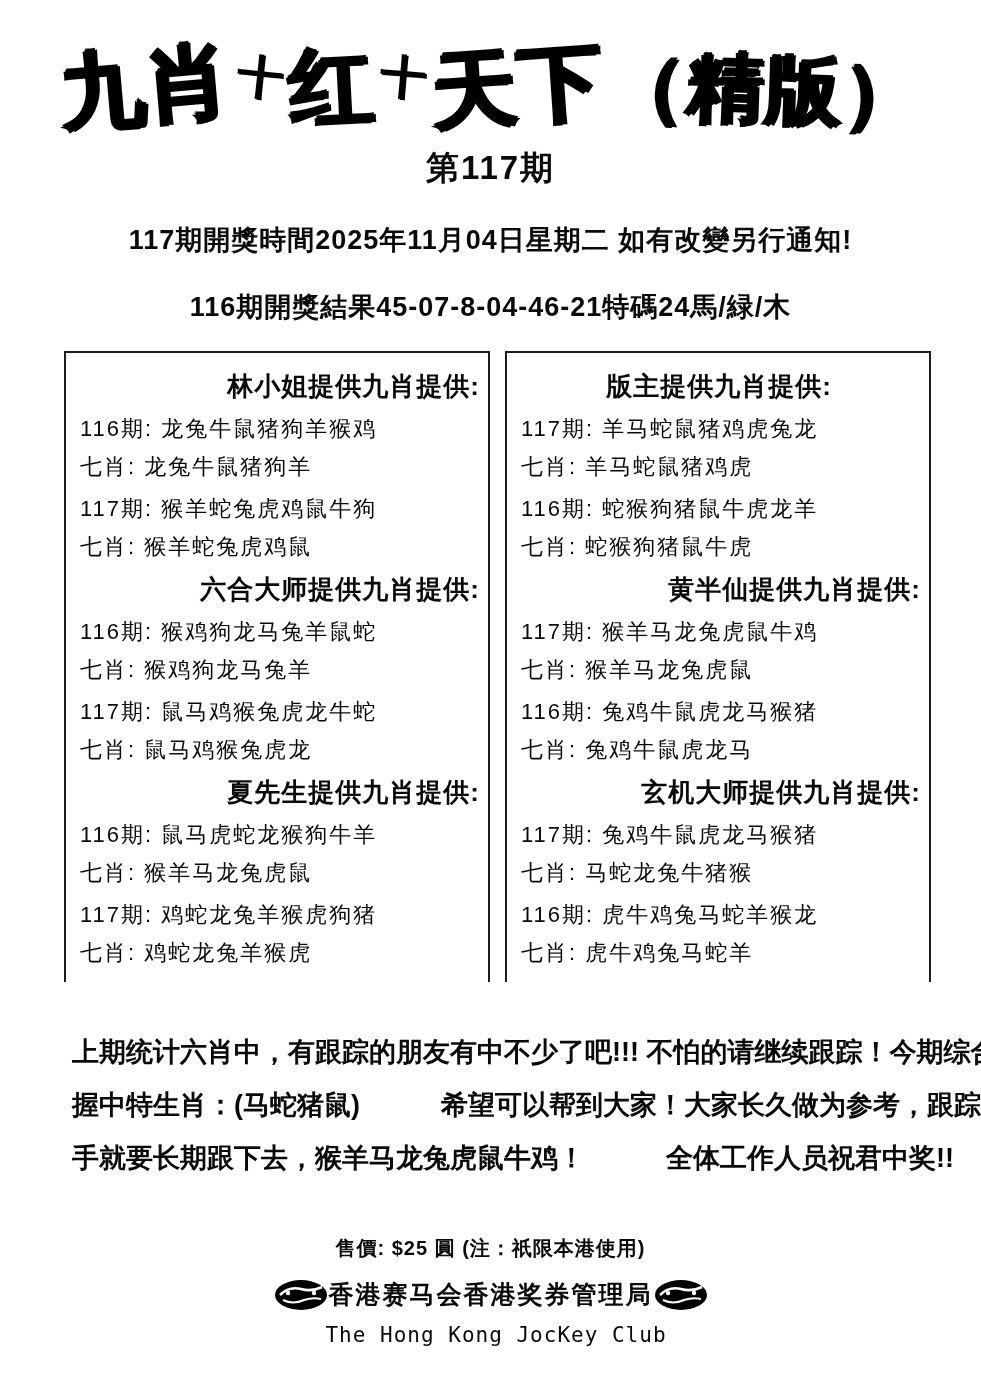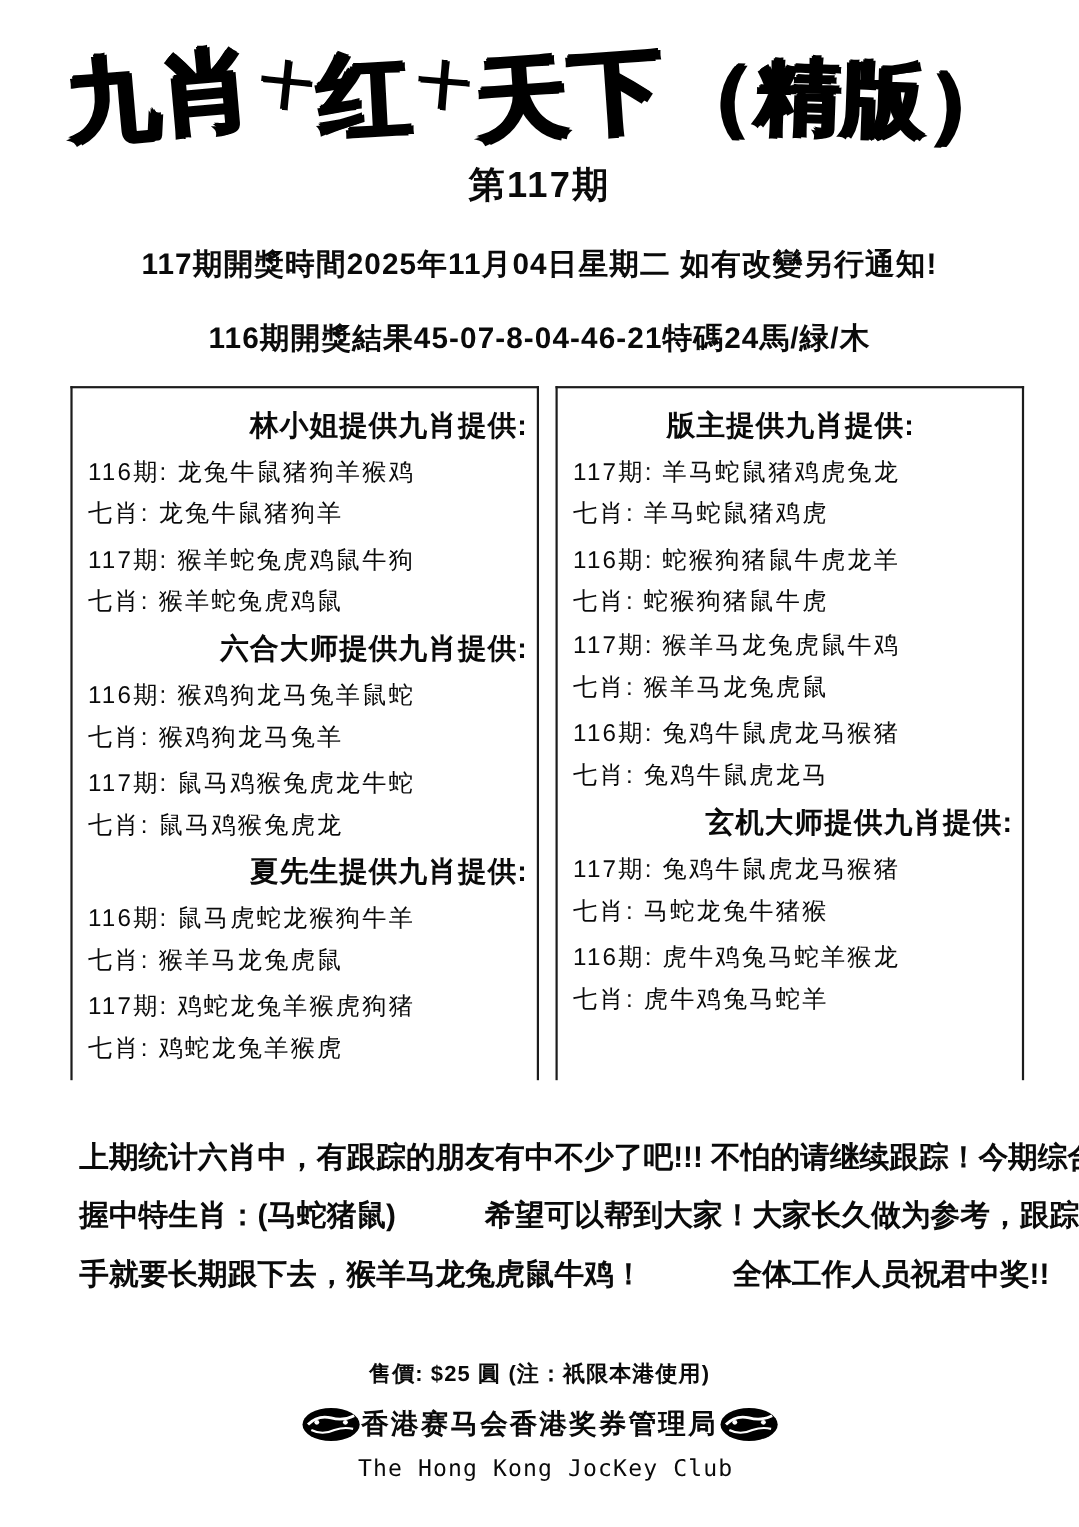--- a/index.html
+++ b/index.html
@@ -111,20 +111,21 @@
 
     <div class="col col-right">
       <div class="tip-section">
         <h3>版主提供九肖提供:</h3>
         <div class="tip-row">117期: 羊马蛇鼠猪鸡虎兔龙</div>
         <div class="tip-row">七肖: 羊马蛇鼠猪鸡虎</div>
         <div class="tip-row">116期: 蛇猴狗猪鼠牛虎龙羊</div>
         <div class="tip-row">七肖: 蛇猴狗猪鼠牛虎</div>
       </div>
       <div class="tip-section">
+        <h3>黄半仙提供九肖提供:</h3>
         <div class="tip-row">117期: 猴羊马龙兔虎鼠牛鸡</div>
         <div class="tip-row">七肖: 猴羊马龙兔虎鼠</div>
         <div class="tip-row">116期: 兔鸡牛鼠虎龙马猴猪</div>
         <div class="tip-row">七肖: 兔鸡牛鼠虎龙马</div>
       </div>
       <div class="tip-section">
         <h3>玄机大师提供九肖提供:</h3>
         <div class="tip-row">117期: 兔鸡牛鼠虎龙马猴猪</div>
         <div class="tip-row">七肖: 马蛇龙兔牛猪猴</div>
         <div class="tip-row">116期: 虎牛鸡兔马蛇羊猴龙</div>

